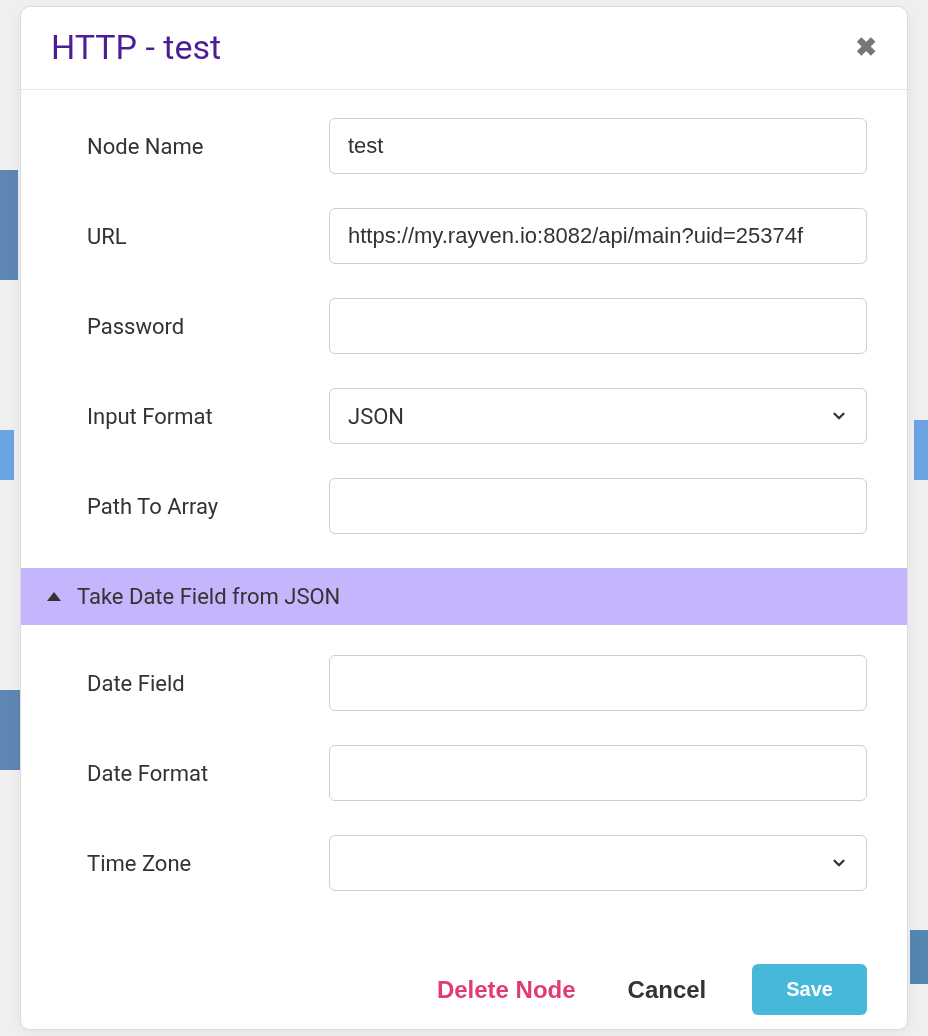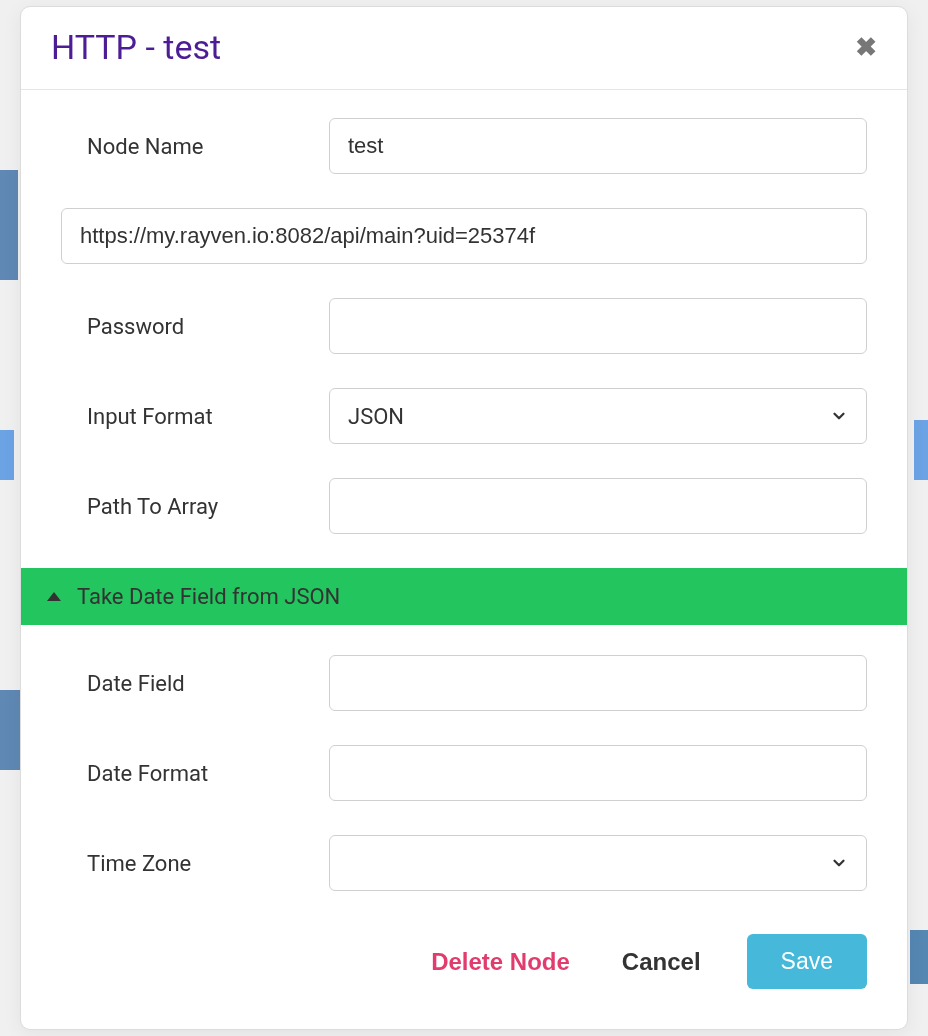--- a/index.html
+++ b/index.html
@@ -113,58 +113,58 @@
   .selectish .val { flex:1; }
   .chev {
     width: 18px;
     height: 18px;
     flex:0 0 18px;
   }
   .chev svg { width:100%; height:100%; display:block; }
 
   .accordion-header {
     margin: 0 -40px 30px -40px;
-    background: #22c55e;
+    background: #c4b5fd;
     padding: 16px 26px;
     display: flex;
     align-items: center;
     gap: 16px;
     font-size: 22px;
     color: #333;
     cursor: pointer;
   }
   .tri-up {
     width:0; height:0;
     border-left: 7px solid transparent;
     border-right: 7px solid transparent;
     border-bottom: 9px solid #333;
   }
 
   .modal-footer {
-    padding: 12px 40px 40px 40px;
+    padding: 12px 40px 14px 40px;
     display: flex;
     align-items: center;
     justify-content: flex-end;
     gap: 40px;
   }
   .btn-link {
     font-size: 24px;
     font-weight: 700;
     cursor: pointer;
     background: none;
     border: none;
     padding: 10px 6px;
   }
   .btn-delete { color: #e23b6d; }
   .btn-cancel { color: #333; }
   .btn-save {
     background: #46b8da;
     color: #fff;
-    font-size: 23px;
-    font-weight: 400;
+    font-size: 20px;
+    font-weight: 700;
     border: none;
     border-radius: 6px;
     padding: 14px 34px;
     cursor: pointer;
   }
 </style>
 </head>
 <body>
 
 <div class="bg-blob a"></div>
@@ -183,20 +183,21 @@
   <div class="modal-body">
 
     <div class="form-row">
       <div class="lbl">Node Name</div>
       <div class="ctrl">
         <input type="text" value="test" style="">
       </div>
     </div>
 
     <div class="form-row">
+      <div class="lbl">URL</div>
       <div class="ctrl">
         <input type="text" class="url-field" value="https://my.rayven.io:8082/api/main?uid=25374f" style="">
       </div>
     </div>
 
     <div class="form-row">
       <div class="lbl">Password</div>
       <div class="ctrl">
         <input type="password" value="" style="">
       </div>

